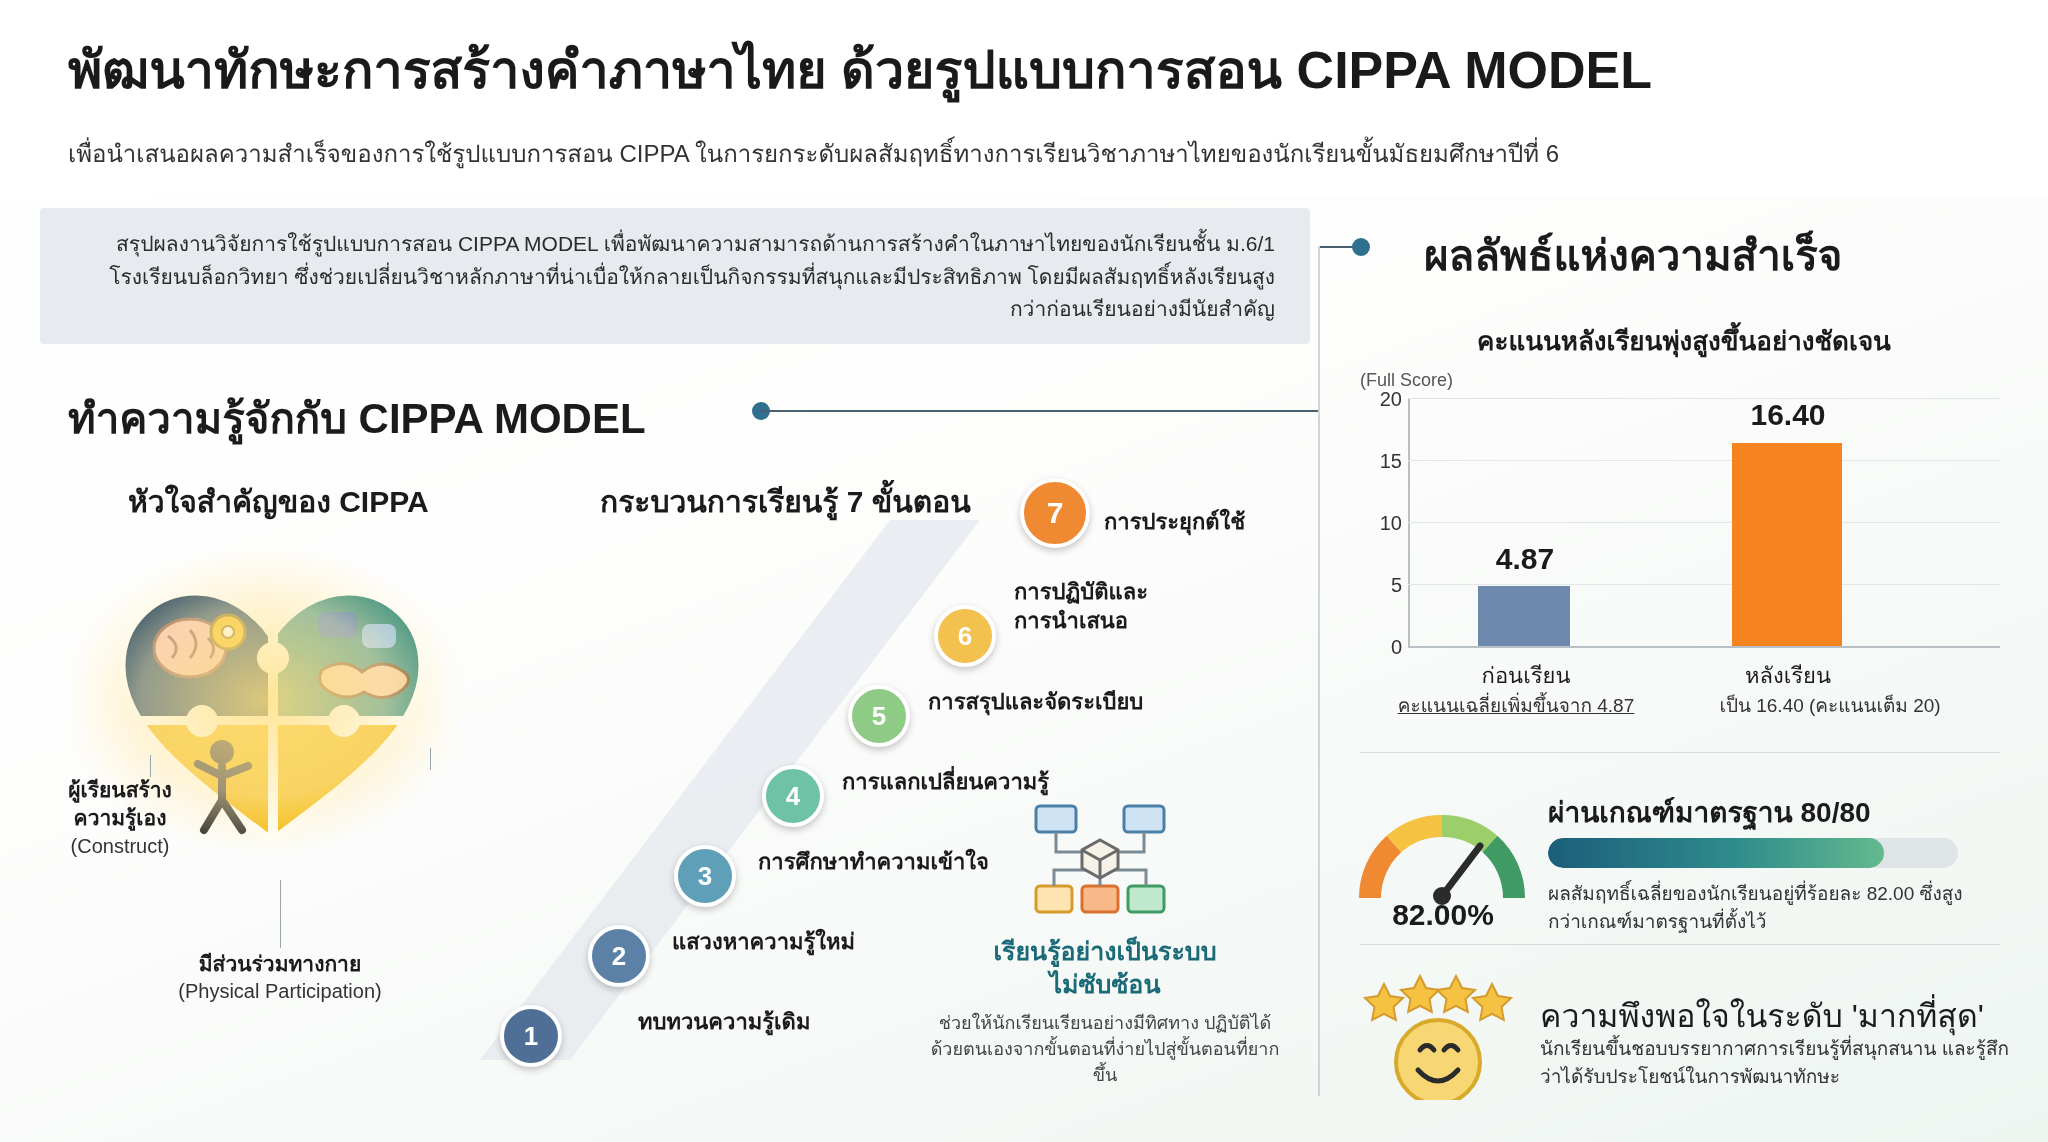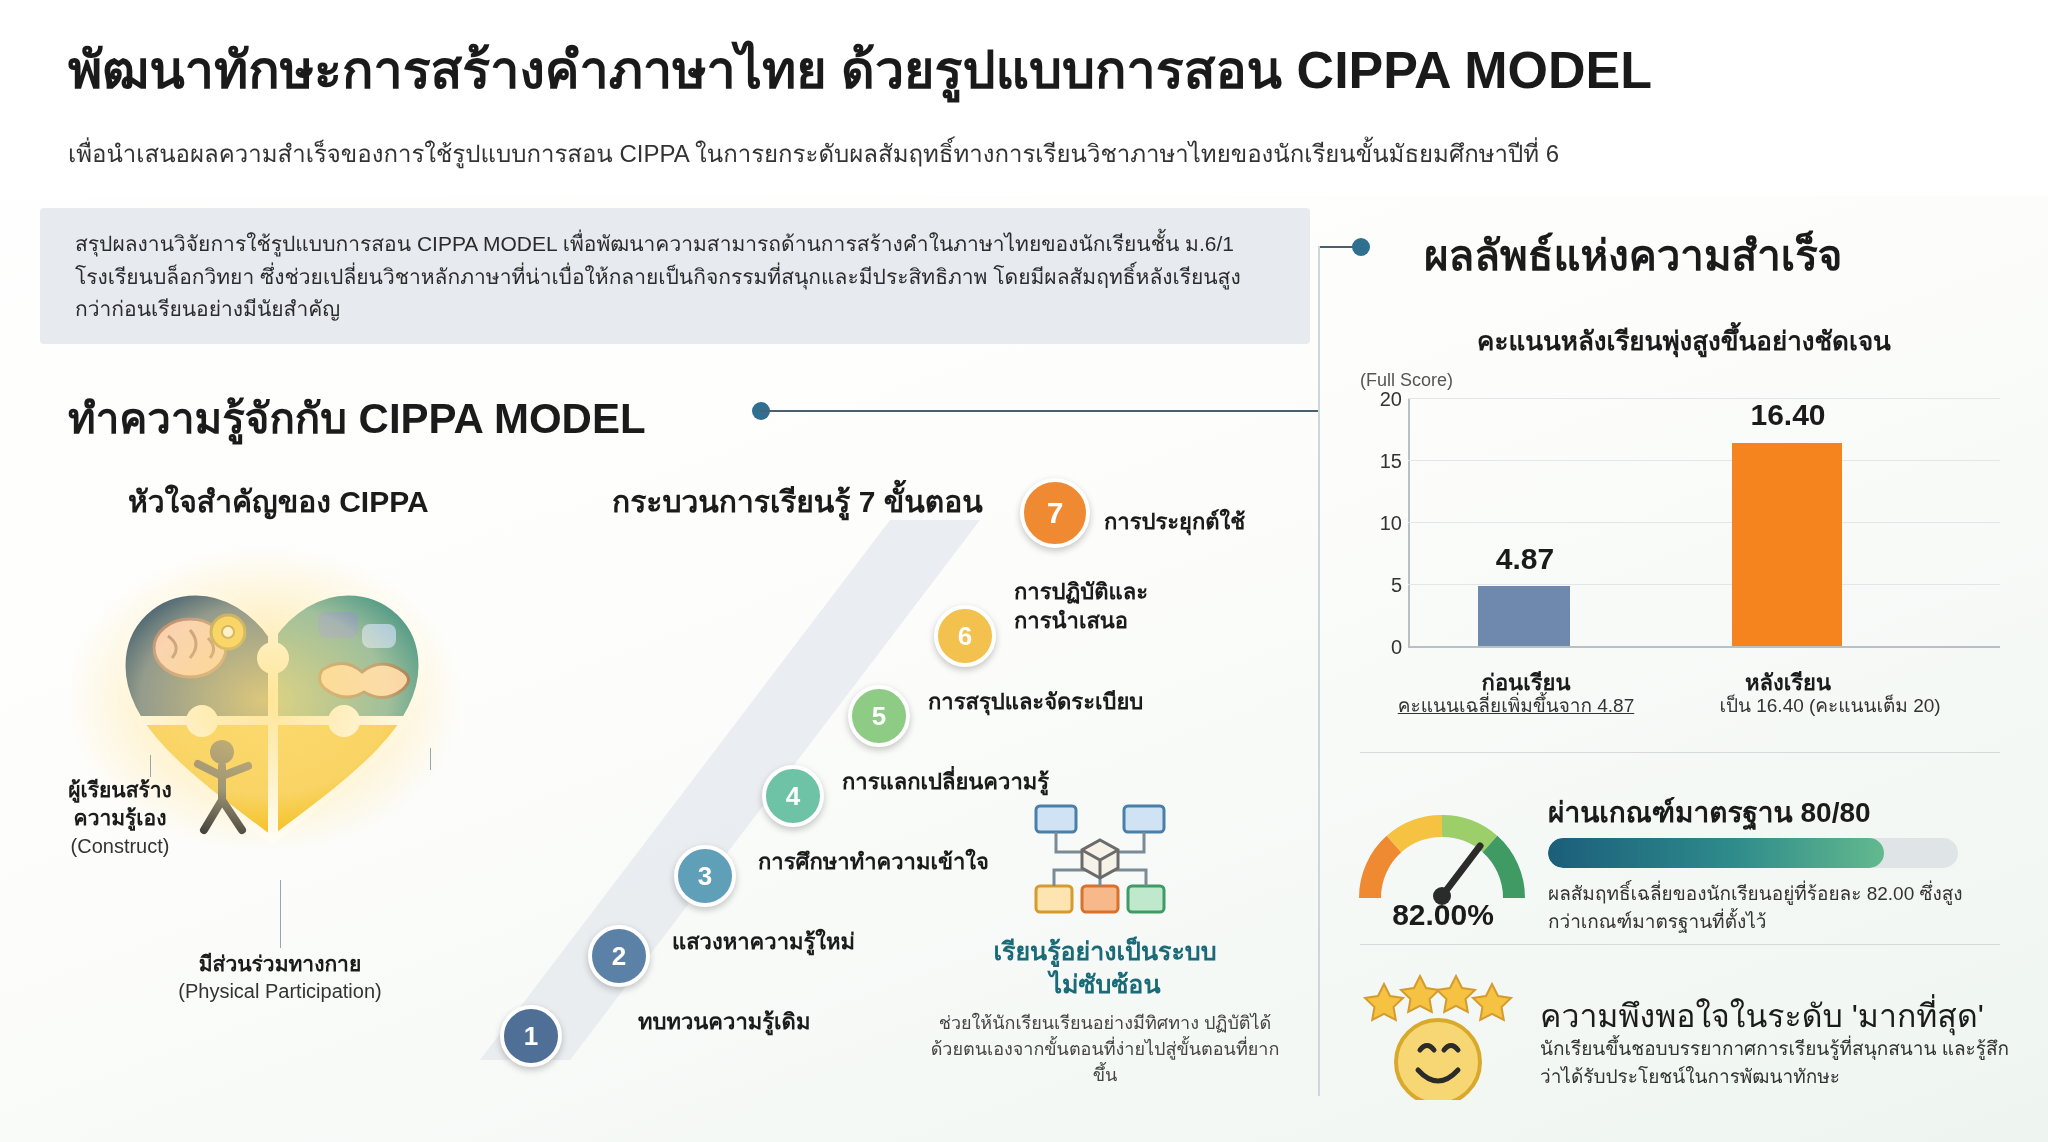--- a/index.html
+++ b/index.html
@@ -31,21 +31,21 @@
   }
 
   
   .summary-band {
     position: absolute; left: 40px; top: 208px; width: 1270px; height: 136px;
     background: #e7ebef;
     border-radius: 4px;
   }
   .summary-text {
     position: absolute; left: 35px; top: 20px; width: 1200px;
-    font-size: 21px; line-height: 1.55; color: #2b2b2b;
+    font-size: 21px; line-height: 1.55; color: #2b2b2b; text-align: right;
   }
 
   
   .left-title {
     position: absolute; left: 68px; top: 385px;
     font-size: 42px; font-weight: bold; color: #1b1b1b; white-space: nowrap;
   }
   .connector-line {
     position: absolute; left: 760px; top: 410px; width: 560px; height: 2px;
     background: #4a5f70;
@@ -92,21 +92,21 @@
     font-size: 21px; font-weight: bold; color: #1b1b1b; text-align: center; line-height: 1.35;
   }
   .label-physical .en { font-weight: normal; font-size: 20px; color: #333; }
   .leader {
     position: absolute; background: #9aa6ae;
   }
 
   
   .steps-title {
     position: absolute; left: 600px; top: 478px;
-    font-size: 30px; font-weight: bold; color: #1b1b1b; white-space: nowrap; margin-left: 12px;
+    font-size: 30px; font-weight: bold; color: #1b1b1b; white-space: nowrap;
   }
   .steps-ramp {
     position: absolute; left: 460px; top: 460px; width: 680px; height: 620px;
     overflow: visible;
   }
   .step-node {
     position: absolute; width: 62px; height: 62px; border-radius: 50%;
     color: #ffffff; font-size: 26px; font-weight: bold;
     display: flex; align-items: center; justify-content: center;
     border: 4px solid #ffffff;
@@ -161,21 +161,21 @@
     position: absolute; left: 48px; top: 28px; width: 2px; height: 248px; background: #b9c0c5;
   }
   .axis-x {
     position: absolute; left: 48px; top: 276px; right: 0; height: 2px; background: #b9c0c5;
   }
   .bar { position: absolute; bottom: 0; }
   .bar-value {
     position: absolute; font-size: 30px; font-weight: bold; color: #1b1b1b; text-align: center;
   }
   .bar-cat {
-    position: absolute; font-size: 22px; font-weight: bold; color: #1b1b1b; text-align: center; margin-top: 7px;
+    position: absolute; font-size: 22px; font-weight: normal; color: #1b1b1b; text-align: center;
   }
   .bar-sub {
     position: absolute; font-size: 19px; color: #333; text-align: center;
   }
   .hdivider {
     position: absolute; left: 1360px; width: 640px; height: 1px; background: #d5dade;
   }
 
   
   .gauge-wrap { position: absolute; left: 1352px; top: 790px; width: 180px; height: 120px; }

